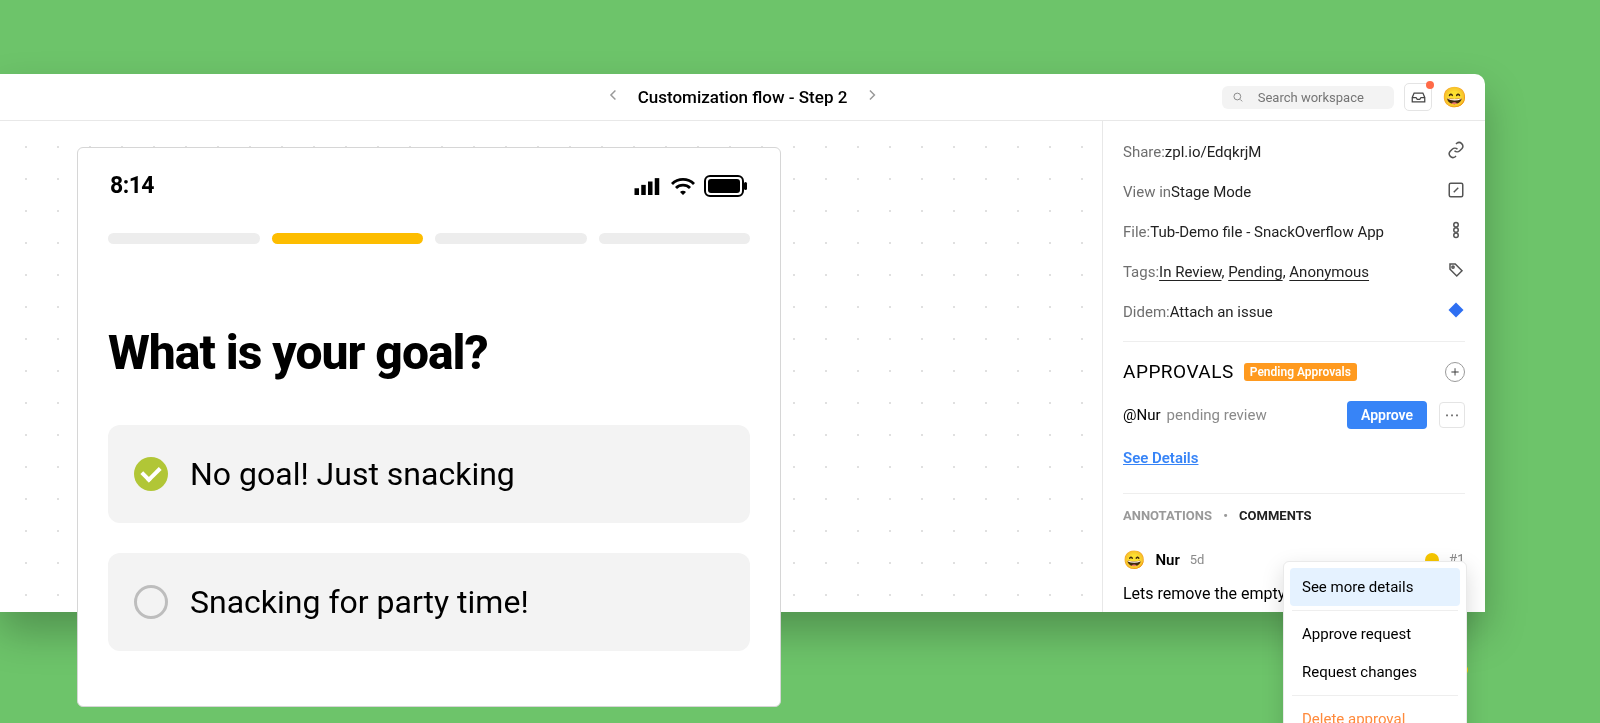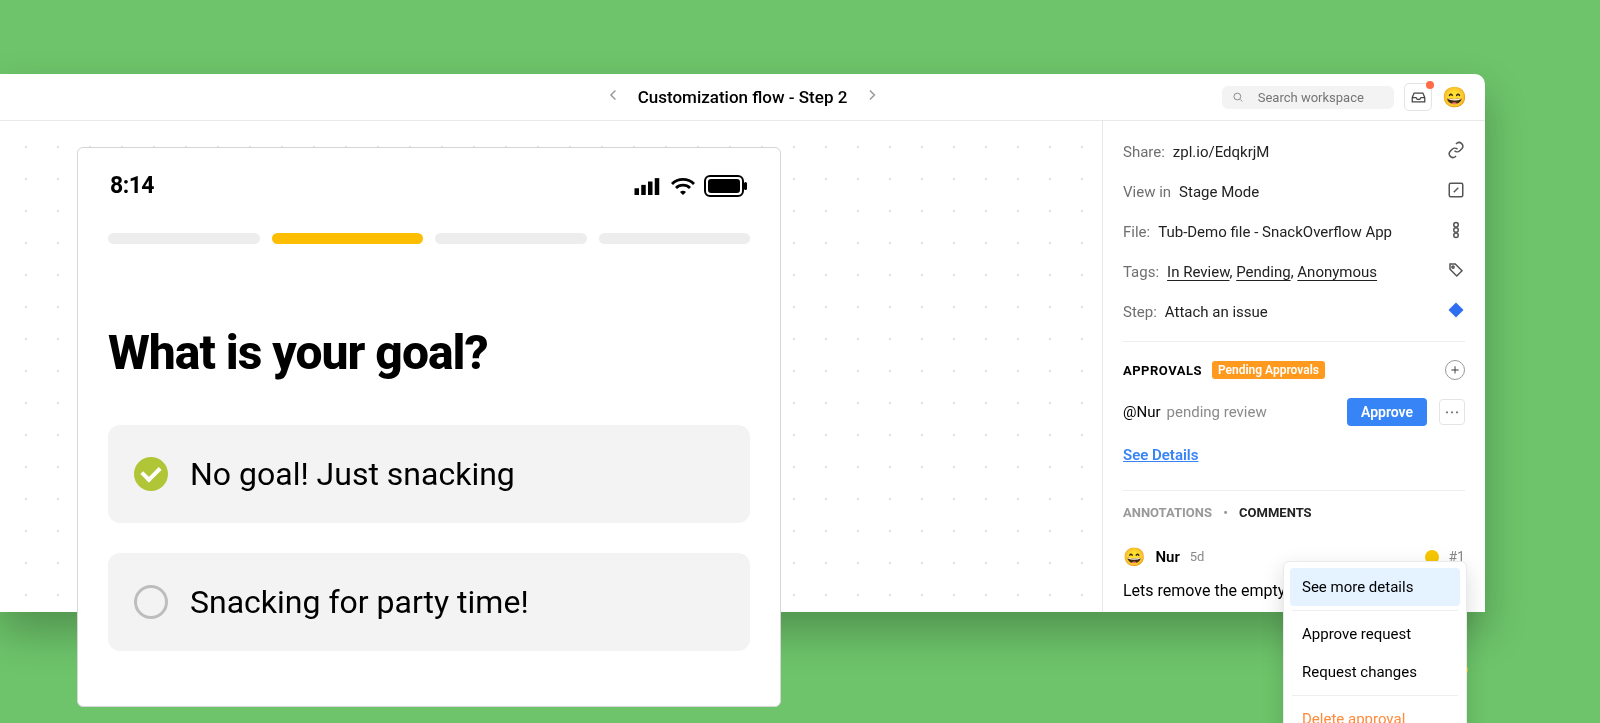--- a/index.html
+++ b/index.html
@@ -26,28 +26,28 @@
   .steps { display:flex; gap:12px; margin-top:24px; }
   .step { flex:1; height:11px; border-radius:6px; background:#ededed; }
   .step.active { background:#fdbd00; }
   .question { font-size:48px; font-weight:800; letter-spacing:-1px; margin-top:80px; }
   .opt { margin-top:44px; background:#f3f3f3; border-radius:12px; padding:30px 26px; display:flex; align-items:center; gap:22px; font-size:32px; font-weight:400; }
   .opt + .opt { margin-top:30px; }
   .radio { width:34px; height:34px; border-radius:50%; border:3px solid #bdbdbd; flex-shrink:0; }
   .radio.check { border:none; background:#b1c636; display:flex; align-items:center; justify-content:center; }
   .radio.check::after { content:""; width:14px; height:8px; border-left:4px solid #fff; border-bottom:4px solid #fff; transform:rotate(-45deg); margin-top:-4px; }
   .sidepanel { width:383px; border-left:1px solid #e8e8e8; padding:20px 20px 0; font-size:15px; position:relative; }
-  .row { display:flex; align-items:center; gap:8px; margin-bottom:18px; color:#222; }
+  .row { display:flex; align-items:center; margin-bottom:18px; color:#222; }
   .row .lab { color:#6f6f6f; }
   .row .val { font-weight:400; }
   .row .ricon { margin-left:auto; color:#555; }
   .tags a { color:#222; text-decoration:underline; text-underline-offset:3px; }
   .hr { height:1px; background:#eee; margin:6px 0 18px; }
   .aprv-head { display:flex; align-items:center; gap:10px; margin-bottom:18px; }
-  .aprv-head .t { font-weight:700; letter-spacing:0.5px; font-size:13px; }
+  .aprv-head .t { font-weight:400; letter-spacing:0.5px; font-size:19px; }
   .badge { background:#ff9a1f; color:#fff; font-size:12px; font-weight:600; padding:2px 6px; border-radius:3px; }
   .plus { margin-left:auto; width:20px; height:20px; border:1px solid #9a9a9a; border-radius:50%; display:flex; align-items:center; justify-content:center; color:#3a3a3a; font-size:14px; }
   .apr-line { display:flex; align-items:center; gap:6px; margin-bottom:18px; }
   .apr-line .who { font-weight:400; }
   .apr-line .state { color:#8a8a8a; }
   .btn-approve { margin-left:auto; background:#3784f7; color:#fff; border:none; border-radius:4px; padding:6px 14px; font-size:14px; font-weight:600; }
   .more { width:26px; height:26px; border:1px solid #e4e4e4; border-radius:4px; display:flex; align-items:center; justify-content:center; margin-left:6px; color:#555; }
   .see-det { color:#3784f7; font-weight:600; margin-top:2px; display:inline-block; }
   .tabs { font-size:13px; font-weight:700; color:#999; margin-top:26px; padding-top:14px; border-top:1px solid #eee; }
   .tabs .dot { margin:0 8px; }
@@ -191,21 +191,21 @@
         </span>
         <span class="ricon">
           <svg class="ico16" viewBox="0 0 24 24" fill="none" stroke="currentColor" stroke-width="2">
               <path d="M20 13l-7 7-9-9V4h7z"></path>
               <circle cx="8" cy="8" r="1.5"></circle>
             </svg>
         </span>
       </div>
 
       <div class="row">
-        <span class="lab">Step:</span>
+        <span class="lab">Didem:</span>
         <span class="val">Attach an issue</span>
         <span class="ricon">
           <svg class="ico16" viewBox="0 0 24 24">
               <path fill="#2e6ff2" d="M12 2l10 10-10 10L2 12z"></path>
             </svg>
         </span>
       </div>
 
       <div class="hr"></div>
 

